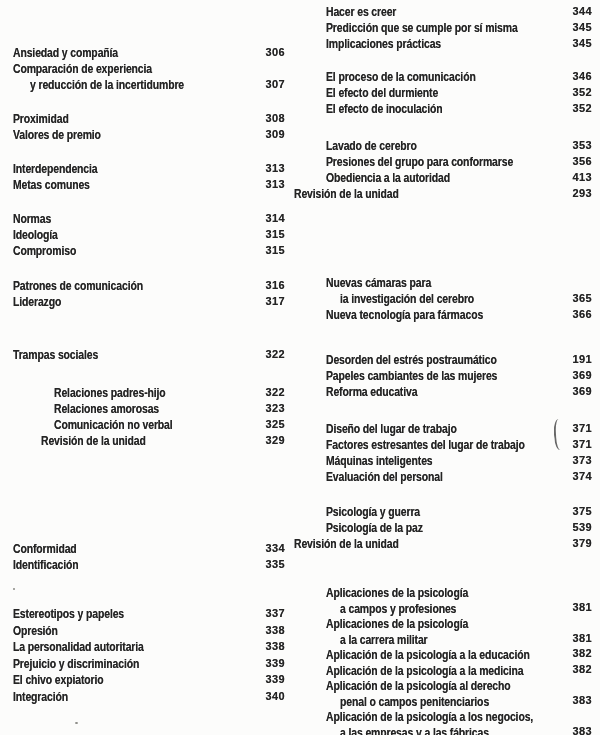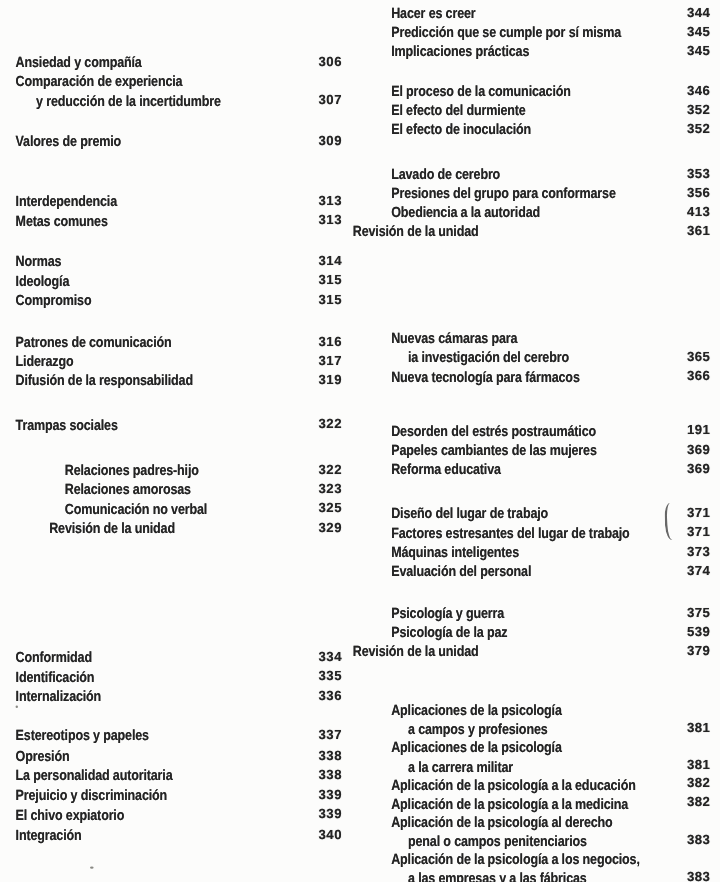--- a/index.html
+++ b/index.html
@@ -63,49 +63,48 @@
 <body>
 
 <div class="page">
   <div class="col col-left">
       <div class="group" style="top: 44px;">
         <div class="row base"><span class="title">Ansiedad y compañía</span><span class="pagenum">306</span></div>
         <div class="row base"><span class="title">Comparación de experiencia</span></div>
         <div class="row hang"><span class="title">y reducción de la incertidumbre</span><span class="pagenum">307</span></div>
       </div>
       <div class="group" style="top: 110px;">
+        <div class="row base"><span class="title">Proximidad</span><span class="pagenum">308</span></div>
         <div class="row base"><span class="title">Valores de premio</span><span class="pagenum">309</span></div>
       </div>
       <div class="group" style="top: 160px;">
         <div class="row base"><span class="title">Interdependencia</span><span class="pagenum">313</span></div>
         <div class="row base"><span class="title">Metas comunes</span><span class="pagenum">313</span></div>
       </div>
       <div class="group" style="top: 210px;">
         <div class="row base"><span class="title">Normas</span><span class="pagenum">314</span></div>
         <div class="row base"><span class="title">Ideología</span><span class="pagenum">315</span></div>
         <div class="row base"><span class="title">Compromiso</span><span class="pagenum">315</span></div>
       </div>
       <div class="group" style="top: 277px;">
         <div class="row base"><span class="title">Patrones de comunicación</span><span class="pagenum">316</span></div>
         <div class="row base"><span class="title">Liderazgo</span><span class="pagenum">317</span></div>
-        <div class="row base"><span class="title">Difusión de la responsabilidad</span><span class="pagenum">319</span></div>
       </div>
       <div class="group" style="top: 346px;">
         <div class="row base"><span class="title">Trampas sociales</span><span class="pagenum">322</span></div>
       </div>
       <div class="group" style="top: 384px; margin-left: 41px;">
         <div class="row base"><span class="title">Relaciones padres-hijo</span><span class="pagenum">322</span></div>
         <div class="row base"><span class="title">Relaciones amorosas</span><span class="pagenum">323</span></div>
         <div class="row base"><span class="title">Comunicación no verbal</span><span class="pagenum">325</span></div>
         <div class="row out"><span class="title">Revisión de la unidad</span><span class="pagenum">329</span></div>
       </div>
       <div class="group" style="top: 540px;">
         <div class="row base"><span class="title">Conformidad</span><span class="pagenum">334</span></div>
         <div class="row base"><span class="title">Identificación</span><span class="pagenum">335</span></div>
-        <div class="row base"><span class="title">Internalización</span><span class="pagenum">336</span></div>
       </div>
       <div class="group" style="top: 605px; --lh: 16.5px;">
         <div class="row base"><span class="title">Estereotipos y papeles</span><span class="pagenum">337</span></div>
         <div class="row base"><span class="title">Opresión</span><span class="pagenum">338</span></div>
         <div class="row base"><span class="title">La personalidad autoritaria</span><span class="pagenum">338</span></div>
         <div class="row base"><span class="title">Prejuicio y discriminación</span><span class="pagenum">339</span></div>
         <div class="row base"><span class="title">El chivo expiatorio</span><span class="pagenum">339</span></div>
         <div class="row base"><span class="title">Integración</span><span class="pagenum">340</span></div>
       </div>
     </div>
@@ -117,21 +116,21 @@
       </div>
       <div class="group" style="top: 68px;">
         <div class="row base"><span class="title">El proceso de la comunicación</span><span class="pagenum">346</span></div>
         <div class="row base"><span class="title">El efecto del durmiente</span><span class="pagenum">352</span></div>
         <div class="row base"><span class="title">El efecto de inoculación</span><span class="pagenum">352</span></div>
       </div>
       <div class="group" style="top: 137px;">
         <div class="row base"><span class="title">Lavado de cerebro</span><span class="pagenum">353</span></div>
         <div class="row base"><span class="title">Presiones del grupo para conformarse</span><span class="pagenum">356</span></div>
         <div class="row base"><span class="title">Obediencia a la autoridad</span><span class="pagenum">413</span></div>
-        <div class="row out"><span class="title">Revisión de la unidad</span><span class="pagenum">361</span></div>
+        <div class="row out"><span class="title">Revisión de la unidad</span><span class="pagenum">293</span></div>
       </div>
       <div class="group" style="top: 274px;">
         <div class="row base"><span class="title">Nuevas cámaras para</span></div>
         <div class="row hang"><span class="title">ia investigación del cerebro</span><span class="pagenum">365</span></div>
         <div class="row base"><span class="title">Nueva tecnología para fármacos</span><span class="pagenum">366</span></div>
       </div>
       <div class="group" style="top: 351px;">
         <div class="row base"><span class="title">Desorden del estrés postraumático</span><span class="pagenum">191</span></div>
         <div class="row base"><span class="title">Papeles cambiantes de las mujeres</span><span class="pagenum">369</span></div>
         <div class="row base"><span class="title">Reforma educativa</span><span class="pagenum">369</span></div>

